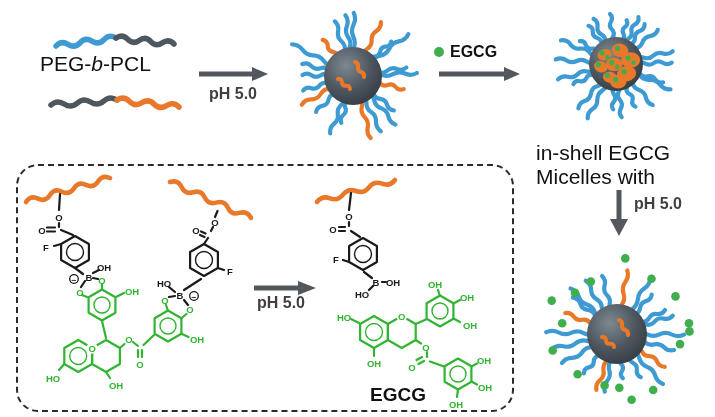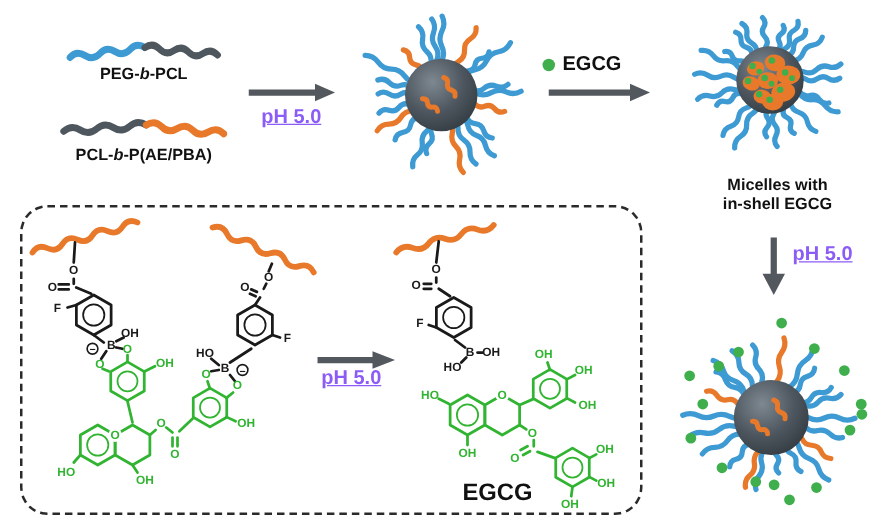--- a/index.html
+++ b/index.html
@@ -1,20 +1,20 @@
 <!DOCTYPE html>
 <html><head>
 <meta charset="utf-8">
 <style>
   html,body{margin:0;padding:0;background:#fff;}
   #canvas{position:relative;width:715px;height:417px;background:#fff;overflow:hidden;
           font-family:"Liberation Sans",sans-serif;color:#111;}
   .abs{position:absolute;}
-  .lbl{position:absolute;font-weight:700;font-size:13px;text-align:center;color:#111;line-height:1.15;}
-  .phlbl{position:absolute;font-weight:700;font-size:16px;text-align:center;color:#8b5cf6;text-decoration:underline;}
+  .lbl{position:absolute;font-weight:400;font-size:21px;text-align:left;color:#111;line-height:1.15;}
+  .phlbl{position:absolute;font-weight:700;font-size:16px;text-align:center;color:#404040;}
   .legend-row{position:absolute;display:flex;align-items:center;gap:6px;font-weight:700;font-size:16px;}
   .dot{width:10px;height:10px;border-radius:50%;display:inline-block;}
   .box{position:absolute;left:16px;top:164px;width:494px;height:244px;
        border:2.5px dashed #2a2a2a;border-radius:22px;}
   .prod-lbl{position:absolute;font-weight:700;font-size:19px;text-align:center;color:#111;}
   svg text.atom{font-family:"Liberation Sans",sans-serif;font-weight:700;font-size:9.5px;}
   svg text.chg{font-family:"Liberation Sans",sans-serif;font-weight:700;font-size:8.5px;}
   i{font-style:italic;}
 </style>
 </head>
@@ -25,21 +25,20 @@
   <svg class="abs" style="left:53px;top:30px" width="124" height="24">
     <path fill="none" stroke-width="5.5" stroke-linecap="round" stroke="#3e9ad3" d="M3.0 16.0 Q8.3 10.2 15.0 14.4 Q21.7 18.6 27.0 12.8 Q32.3 7.0 39.0 11.2 Q45.7 15.4 51.0 9.6 Q56.3 3.8 63.0 8.0"></path>
     <path fill="none" stroke-width="5.5" stroke-linecap="round" stroke="#4e565e" d="M63.0 8.0 Q69.3 3.6 74.6 9.2 Q79.9 14.8 86.2 10.4 Q92.5 6.0 97.8 11.6 Q103.1 17.2 109.4 12.8 Q115.7 8.4 121.0 14.0"></path>
   </svg>
   <div class="lbl" style="left:40px;top:52px;width:150px"><span>PEG-</span><i>b</i><span>-PCL</span></div>
 
   <svg class="abs" style="left:48px;top:90px" width="134" height="26">
     <path fill="none" stroke-width="5.5" stroke-linecap="round" stroke="#4e565e" d="M3.0 15.0 Q9.2 9.5 16.2 14.0 Q23.2 18.5 29.4 13.0 Q35.6 7.5 42.6 12.0 Q49.6 16.5 55.8 11.0 Q62.0 5.5 69.0 10.0"></path>
     <path fill="none" stroke-width="5.5" stroke-linecap="round" stroke="#e8792a" d="M69.0 10.0 Q75.8 5.7 81.4 11.4 Q87.0 17.1 93.8 12.8 Q100.6 8.5 106.2 14.2 Q111.8 19.9 118.6 15.6 Q125.4 11.3 131.0 17.0"></path>
   </svg>
-  <div class="lbl" style="left:22px;top:117px;width:186px"><span>PCL-</span><i>b</i><span>-P(AE/PBA)</span></div>
 
   <svg class="abs" style="left:196px;top:65px" width="74" height="18">
     <path d="M3 9 H58" stroke-width="5" fill="none" stroke="#53585e"></path>
     <polygon points="56,2 72,9 56,16" fill="#53585e"></polygon>
   </svg>
   <div class="phlbl" style="left:196px;top:85px;width:74px">pH 5.0</div>
 
   <svg class="abs" style="left:262px;top:2px" width="182" height="156">
       <defs>
         <radialGradient id="sph0" cx="38%" cy="32%" r="78%">
@@ -130,22 +129,22 @@
       <circle cx="79.2" cy="64.9" r="2.3" fill="#3fae4c"></circle>
       <ellipse cx="88.6" cy="71.7" rx="9.6" ry="7.7" fill="#e8792a" transform="rotate(-12 88.6 71.7)"></ellipse>
       <circle cx="86.1" cy="69.7" r="2.6" fill="#3fae4c"></circle>
       <ellipse cx="71.8" cy="75.3" rx="7.0" ry="5.6" fill="#e8792a" transform="rotate(8 71.8 75.3)"></ellipse>
       <circle cx="69.3" cy="73.3" r="2.6" fill="#3fae4c"></circle>
       <circle cx="74.8" cy="77.8" r="2.3" fill="#3fae4c"></circle>
       <ellipse cx="80.2" cy="79.7" rx="8.3" ry="6.7" fill="#e8792a" transform="rotate(0 80.2 79.7)"></ellipse>
       <circle cx="77.7" cy="77.7" r="2.6" fill="#3fae4c"></circle>
     </svg>
   <div class="lbl" style="left:536px;top:141px;width:172px">
+    <span style="display:block">in-shell EGCG</span>
     <span style="display:block">Micelles with</span>
-    <span style="display:block">in-shell EGCG</span>
   </div>
 
   <svg class="abs" style="left:606px;top:187px" width="26" height="50">
     <path d="M13 3 V34" stroke-width="5" fill="none" stroke="#53585e"></path>
     <polygon points="4,32 22,32 13,49" fill="#53585e"></polygon>
   </svg>
   <div class="phlbl" style="left:634px;top:195px;width:62px;text-align:left">pH 5.0</div>
 
   <svg class="abs" style="left:528px;top:250px" width="186" height="167">
       <defs>

